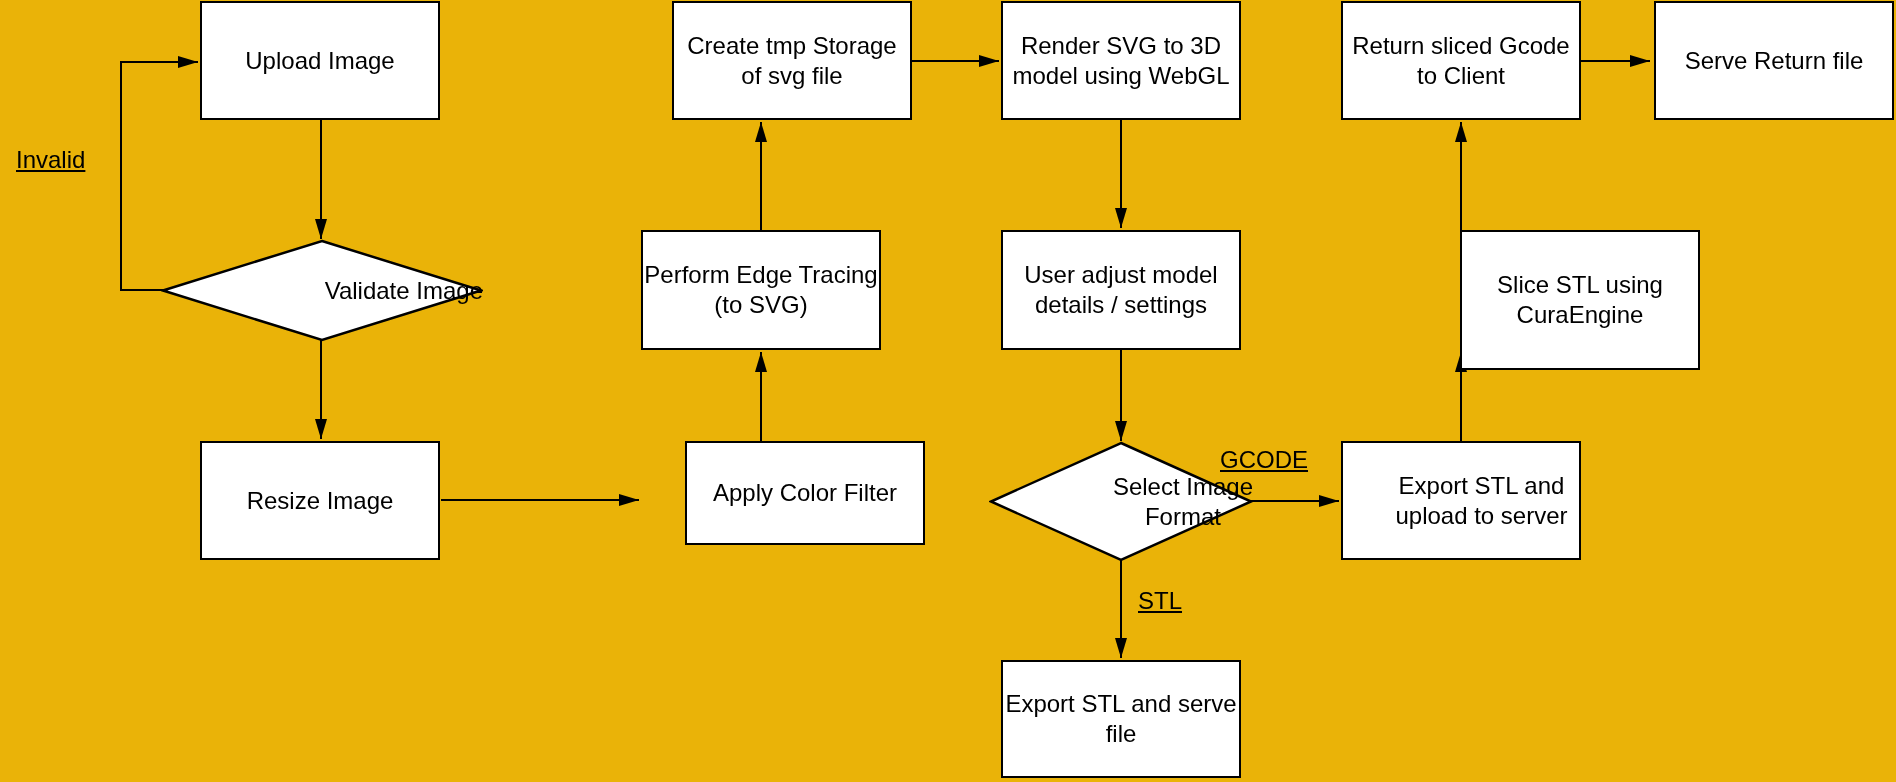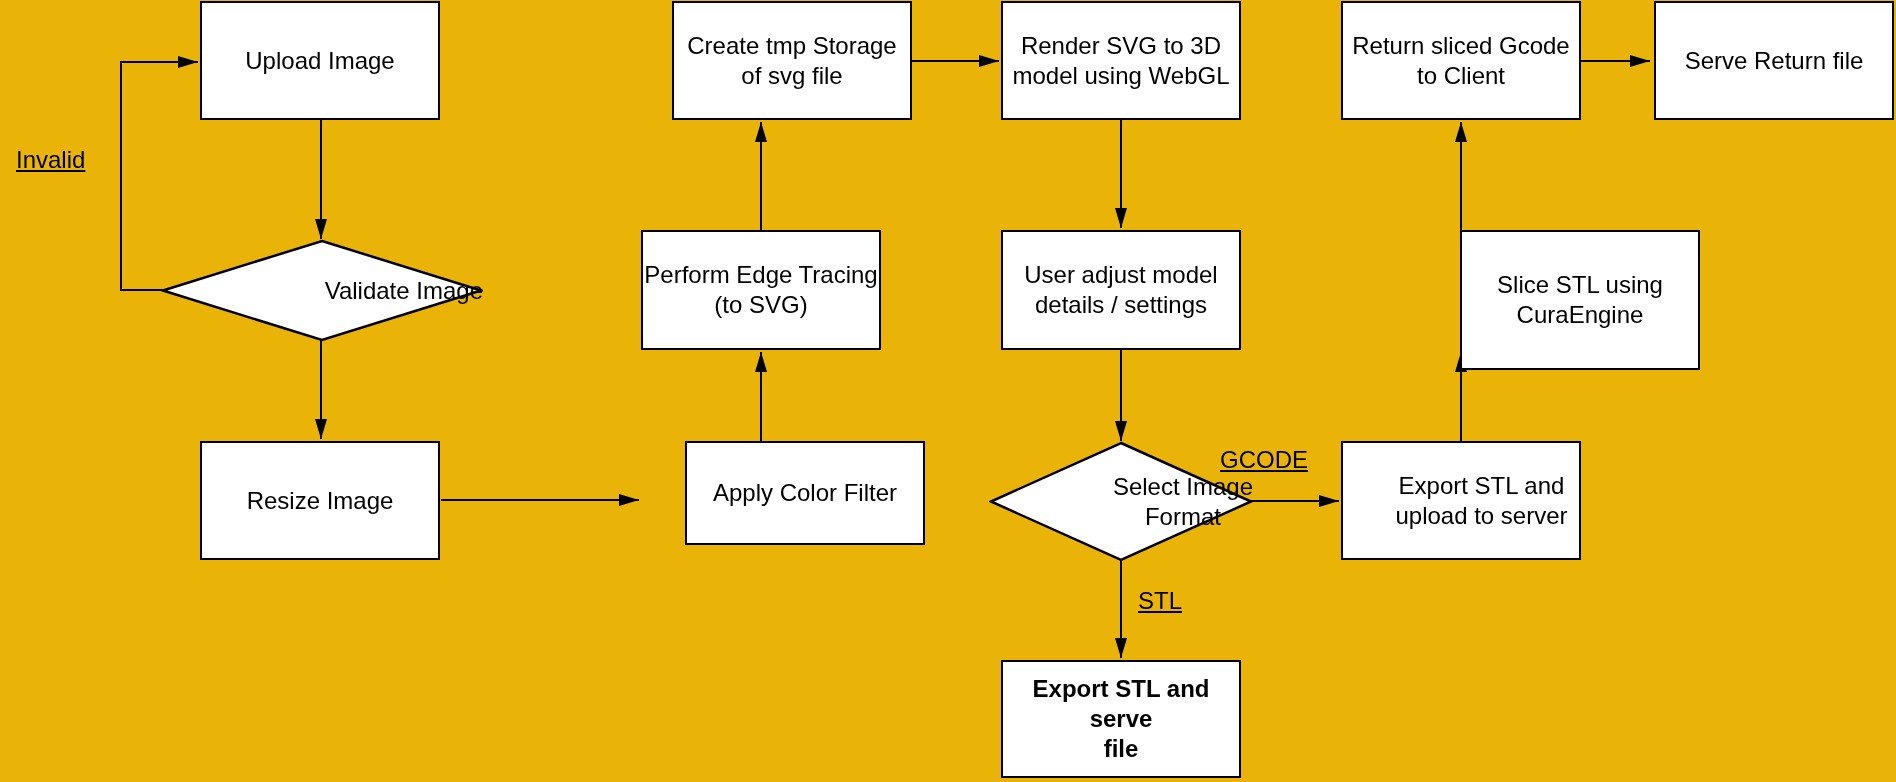--- a/index.html
+++ b/index.html
@@ -132,21 +132,21 @@
   </div>
 
   <div class="diamond" style="left:989px; top:441px; width:264px; height:121px;">
     <svg viewBox="0 0 264 121" preserveAspectRatio="none">
       <polygon points="132,2 262,60.5 132,119 2,60.5" fill="#ffffff" stroke="#000000" stroke-width="2.5"></polygon>
     </svg>
     <span class="nlabel">Select Image
 Format</span>
   </div>
 
-  <div class="node" style="left:1001px; top:660px; width:240px; height:118px;font-weight:bold;">
+  <div class="node" style="left:1001px; top:660px; width:240px; height:118px;">
     <span class="nlabel">Export STL and serve
 file</span>
   </div>
 
   <div class="node" style="left:1341px; top:1px; width:240px; height:119px;">
     <span class="nlabel">Return sliced Gcode
 to Client</span>
   </div>
 
   <div class="node" style="left:1420px; top:230px; width:240px; height:140px;margin-left:40px;">

